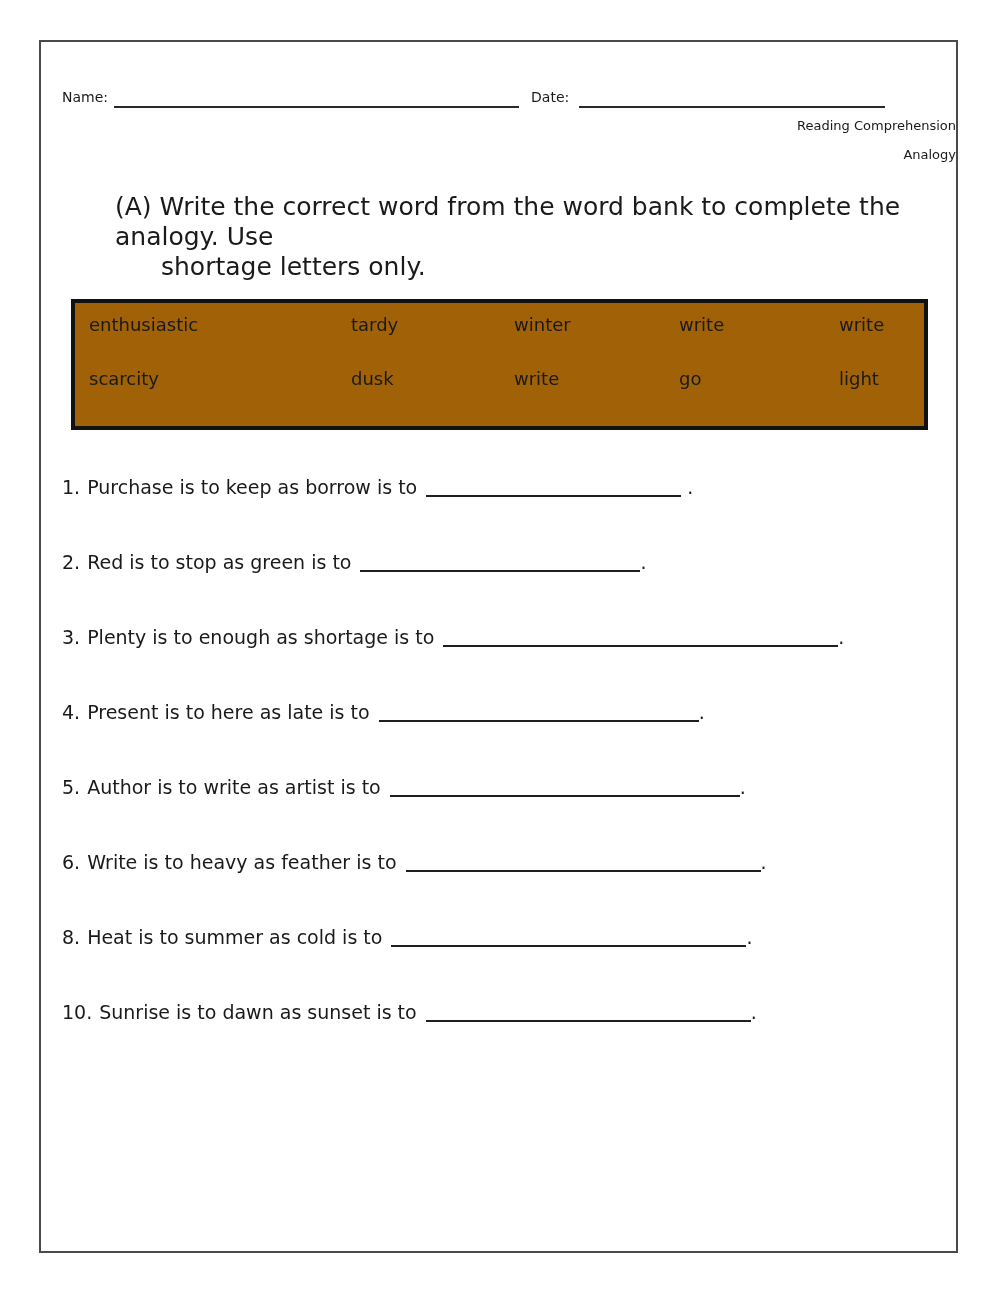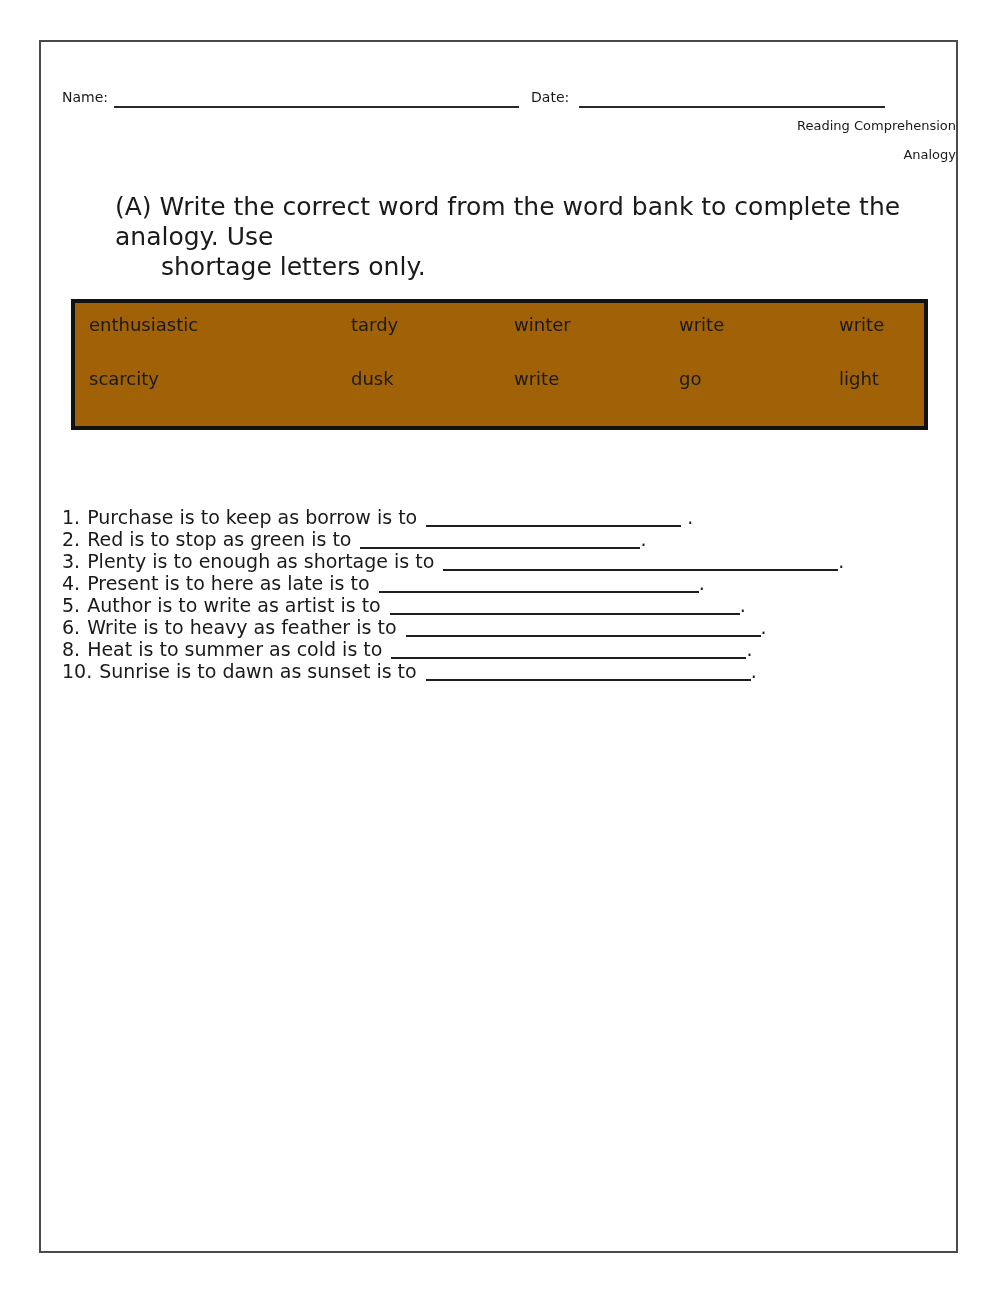--- a/index.html
+++ b/index.html
@@ -74,25 +74,26 @@
     grid-template-columns: 262px 163px 165px 160px 1fr;
     grid-template-rows: 54px 54px;
     padding: 10px 0 0 14px;
     font-size: 18px;
     align-items: start;
   }
   .word-bank .word { line-height: 24px; }
   
   .questions {
     position: absolute;
-    top: 464px;
+    top: 434px;
     left: 21px;
     right: 10px;
     display: flex;
     flex-direction: column;
+    gap: 53px;
   }
   .question {
     font-size: 19px;
     line-height: 22px;
     white-space: nowrap;
   }
   .question .q-num { margin-right: 7px; }
   .question .q-text { margin-right: 9px; }
   .question .blank {
     display: inline-block;

